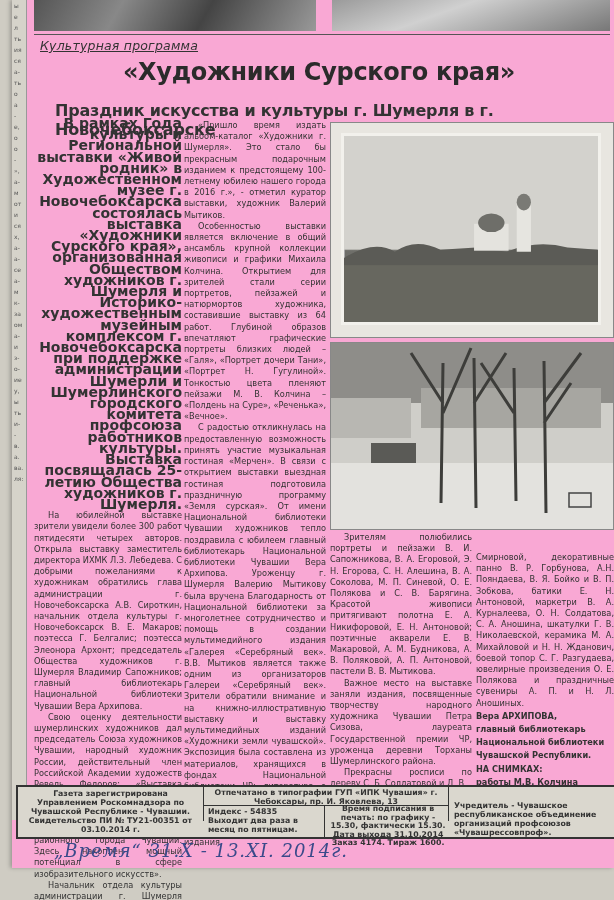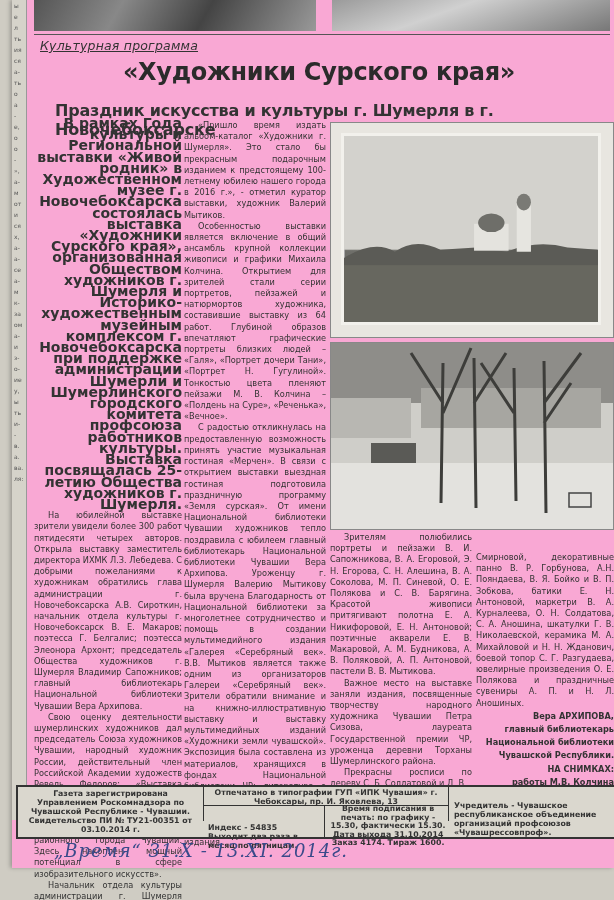--- a/index.html
+++ b/index.html
@@ -14,21 +14,21 @@
   .rubric { position:absolute; left:28px; top:38px; font-size:12.5px; font-style:italic; text-decoration:underline; color:#333; letter-spacing:.2px; }
   .headline { position:absolute; left:0; width:614px; top:58px; text-align:center; font-size:24px; font-weight:bold; color:#2b2b2b; letter-spacing:-.3px; }
   .subhead { position:absolute; left:22px; top:101px; font-size:16px; font-weight:bold; color:#333; letter-spacing:-.2px;margin-left:21px; }
   .col { position:absolute; font-size:8.2px; line-height:11.2px; text-align:justify; color:#333; }
   .col p { margin:0; text-indent:14px; }
   .lead { font-weight:bold; text-align:right; font-size:14px; }
   .c1 { left:22px; top:118px; width:148px; }
   .c2 { left:172px; top:120px; width:142px; }
   .c3 { left:318px; top:532px; width:142px; }
   .c4 { left:464px; top:532px; width:138px;margin-top:20px; }
-  .sign { text-align:right; font-weight:bold; text-indent:0 !important; margin-top:2px !important; }
+  .sign { text-align:left; font-weight:bold; text-indent:0 !important; margin-top:2px !important; }
   .photo { position:absolute; }
   .ph1 { left:318px; top:122px; width:282px; height:214px; background:#e8e6e0; border:1px solid #888; }
   .ph1 .frame { position:absolute; left:10px; top:10px; right:12px; bottom:12px; border:3px solid #f2f1ec; box-shadow:inset 0 0 0 1px #aaa; background:linear-gradient(#d7d6d2 0%, #c9c8c4 55%, #6f6f6a 62%, #5d5d58 100%); }
   .ph2 { left:318px; top:342px; width:282px; height:186px; background:linear-gradient(#8a8a86 0%,#bdbcb7 35%,#dcdbd6 60%,#e6e5e1 100%); border:1px solid #888; overflow:hidden; }
   .footer { position:absolute; left:4px; top:785px; width:596px; height:50px; border:2px solid #333; background:#dad7ce; font-size:7.8px; font-weight:bold; color:#333; }
   .fcell { position:absolute; top:0; height:34px; border-right:1.5px solid #333; }
   .handwriting { position:absolute; left:42px; top:840px; font-family:"DejaVu Serif", serif; font-style:italic; font-size:18px; color:#3a4a8a; letter-spacing:1px; }
   .tc { text-align:center; }
 </style>
 </head>
@@ -145,21 +145,21 @@
     <p class="sign" style="margin-top:0">Чувашской Республики.</p>
     <p class="sign" style="margin-top:10px">НА СНИМКАХ:</p>
     <p class="sign" style="margin-top:0">работы М.В. Колчина</p>
     <p class="sign" style="margin-top:0">и В.И. Сапожникова.</p>
   </div>
 
   <div class="footer">
     <div class="fcell tc" style="left:0;width:186px;padding:2px 4px;box-sizing:border-box;">Газета зарегистрирована Управлением Роскомнадзора по Чувашской Республике - Чувашии. Свидетельство ПИ № ТУ21-00351 от 03.10.2014 г.</div>
     <div class="fcell" style="left:186px;width:244px;border-right:1.5px solid #333;">
       <div class="tc" style="height:17px;border-bottom:1.5px solid #333;padding-top:1px;">Отпечатано в типографии ГУП «ИПК Чувашия» г. Чебоксары, пр. И. Яковлева, 13</div>
-      <div style="position:absolute;left:4px;top:36px;width:110px;">
+      <div style="position:absolute;left:4px;top:20px;width:110px;">
         <div>Индекс - 54835</div>
         <div>Выходит два раза в месяц по пятницам.</div>
       </div>
       <div style="position:absolute;left:120px;top:18px;width:124px;height:32px;border-left:1.5px solid #333;padding-left:3px;box-sizing:border-box;line-height:8.5px;text-align:center;">Время подписания в печать: по графику - 15.30, фактически 15.30. Дата выхода 31.10.2014 Заказ 4174. Тираж 1600.</div>
     </div>
     <div class="fcell" style="left:432px;width:164px;border-right:none;padding:14px 4px 0;box-sizing:border-box;">Учредитель - Чувашское республиканское объединение организаций профсоюзов «Чувашрессовпроф».</div>
   </div>
 
   <div class="handwriting">„Время“ 31.X - 13.XI. 2014г.</div>
 </div>

